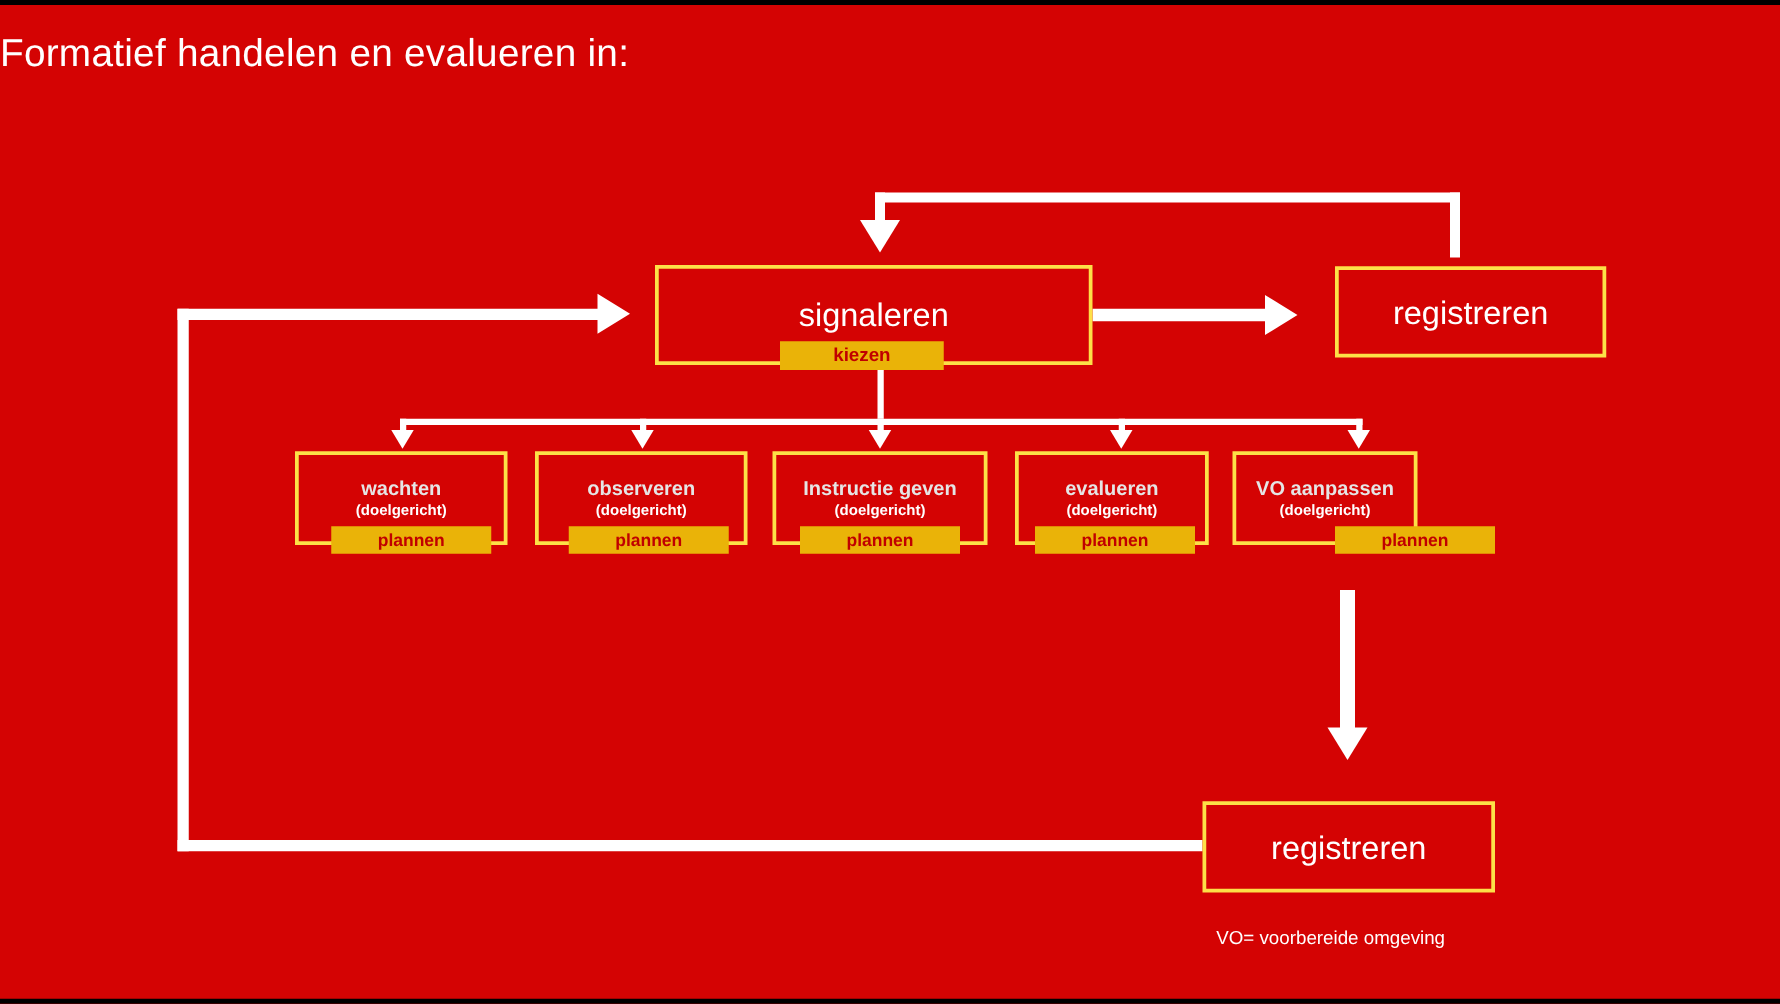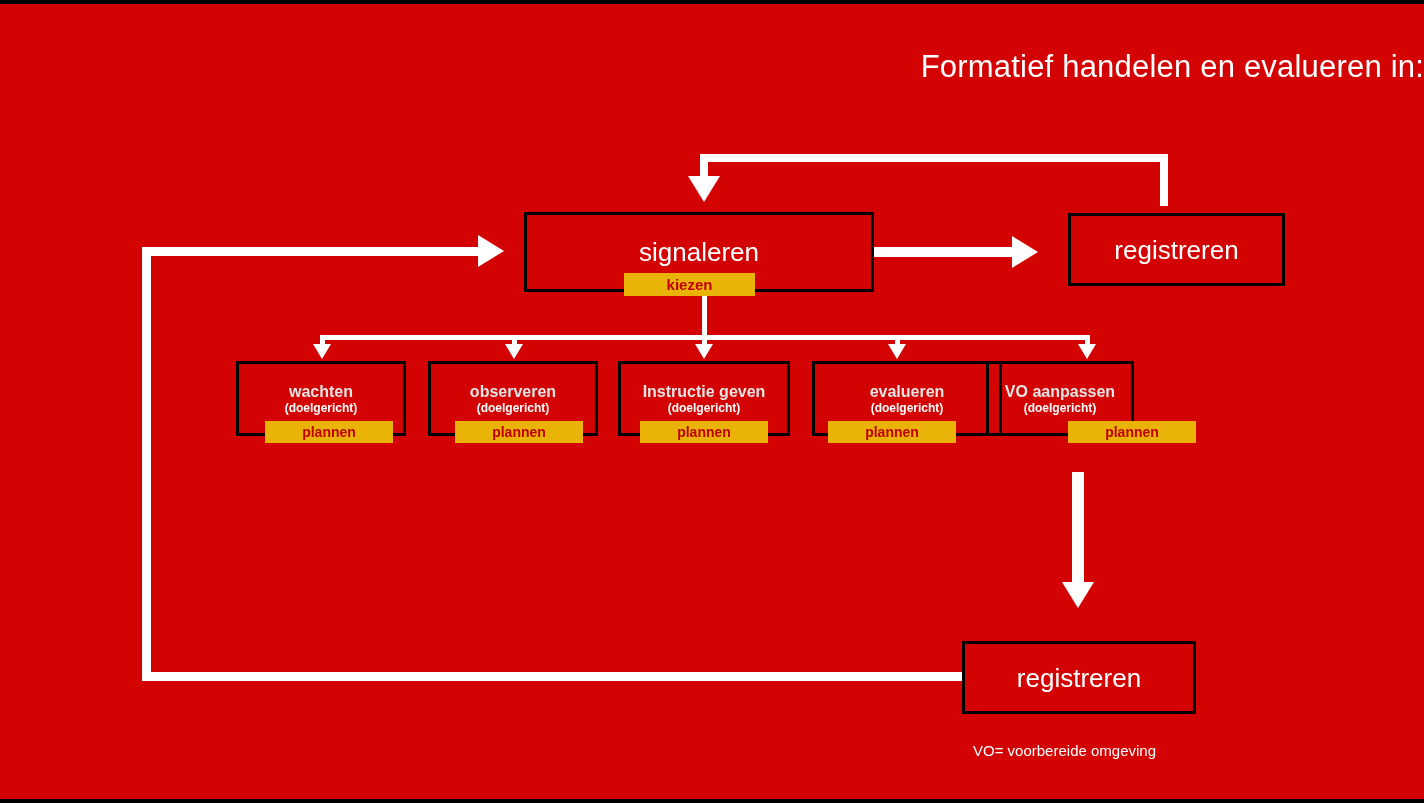--- a/index.html
+++ b/index.html
@@ -17,23 +17,23 @@
     background: #D40303;
     overflow: hidden;
     box-sizing: border-box;
     border-top: 4px solid #000000;
     border-bottom: 4px solid #000000;
   }
   
   .title-wrap {
     position: absolute;
     left: 0;
-    top: 44px;
+    top: 20px;
     width: 1424px;
-    text-align: right;
+    text-align: left;
   }
   .title-main {
     color: #FFFFFF;
     font-size: 31px;
     font-weight: 400;
     letter-spacing: 0.2px;
     line-height: 38px;
     white-space: nowrap;
   }
   .title-sub {
@@ -42,21 +42,21 @@
     font-weight: 400;
     letter-spacing: 6.5px;
     line-height: 34px;
     margin-top: 4px;
     white-space: nowrap;
   }
   
   .node {
     position: absolute;
     box-sizing: border-box;
-    border: 3px solid #000000;
+    border: 3px solid #fde047;
     background: transparent;
     display: flex;
     flex-direction: column;
     align-items: center;
     justify-content: center;
     text-align: center;
   }
   .node-title-lg {
     color: #FFFFFF;
     font-size: 26px;
@@ -189,21 +189,21 @@
     <span class="node-sub-sm">(doelgericht)</span>
   </div>
   <div class="badge small" style="left:455px; top:417px; width:128px; height:22px;">plannen</div>
 
   <div class="node" style="left:618px; top:357px; width:172px; height:75px;">
     <span class="node-title-sm">Instructie geven</span>
     <span class="node-sub-sm">(doelgericht)</span>
   </div>
   <div class="badge small" style="left:640px; top:417px; width:128px; height:22px;">plannen</div>
 
-  <div class="node" style="left:812px; top:357px; width:190px; height:75px;">
+  <div class="node" style="left:812px; top:357px; width:155px; height:75px;">
     <span class="node-title-sm">evalueren</span>
     <span class="node-sub-sm">(doelgericht)</span>
   </div>
   <div class="badge small" style="left:828px; top:417px; width:128px; height:22px;">plannen</div>
 
   <div class="node" style="left:986px; top:357px; width:148px; height:75px;">
     <span class="node-title-sm">VO aanpassen</span>
     <span class="node-sub-sm">(doelgericht)</span>
   </div>
   <div class="badge small" style="left:1068px; top:417px; width:128px; height:22px;">plannen</div>

